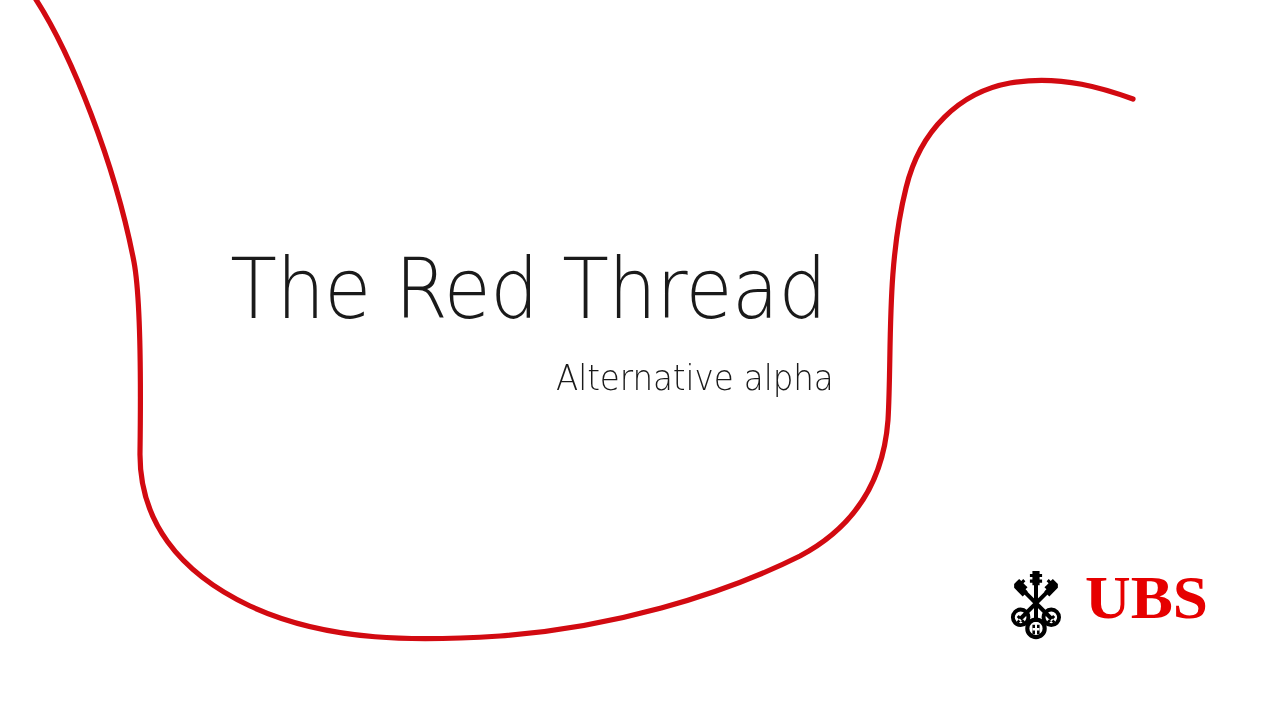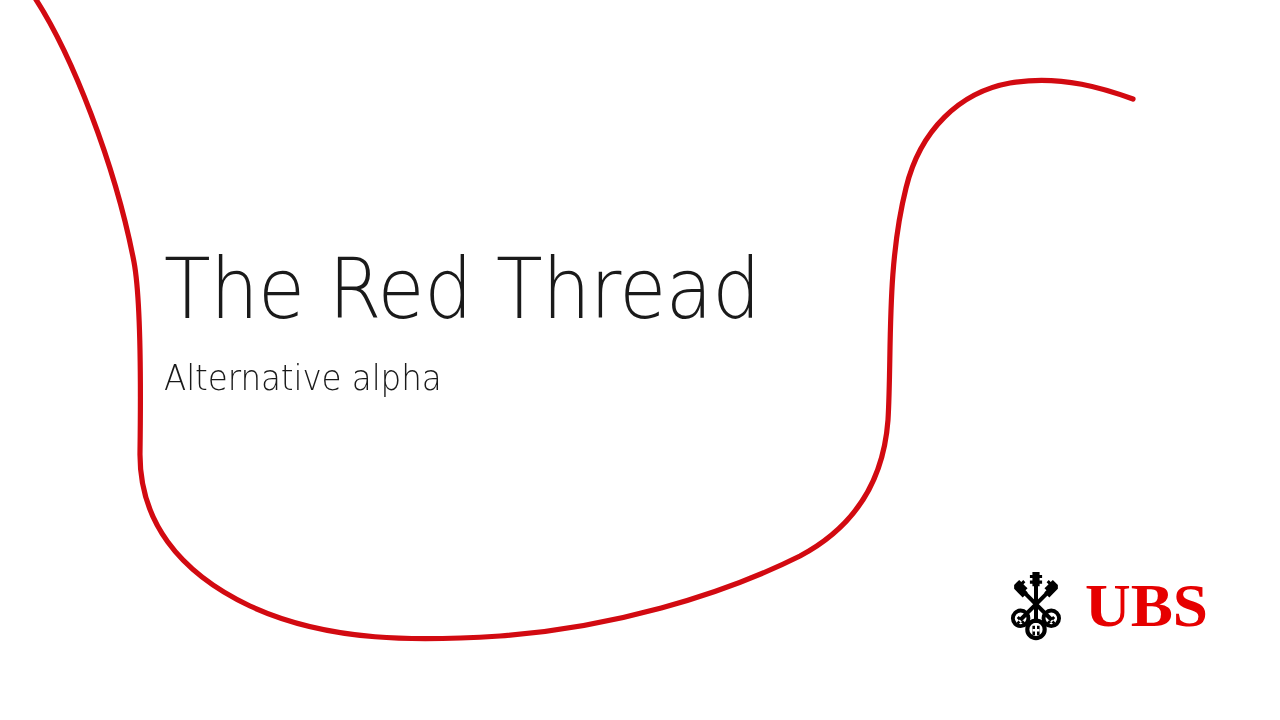--- a/index.html
+++ b/index.html
@@ -32,20 +32,21 @@
     height: 720px;
     pointer-events: none;
   }
 
   
   #title-block {
     position: absolute;
     left: 164px;
     top: 248px;
     width: 720px;
+    text-align: right;
   }
 
   #slide-title {
     margin: 0;
     font-family: "DejaVu Sans", "Liberation Sans", sans-serif;
     font-weight: 300;
     font-size: 83px;
     line-height: 1.0;
     letter-spacing: -0.5px;
     color: #1a1a1a;
@@ -70,21 +71,21 @@
   }
 
   
   #ubs-logo {
     position: absolute;
     left: 1000px;
     top: 566px;
     width: 210px;
     height: 78px;
     display: flex;
-    align-items: center;
+    align-items: flex-start;
   }
 
   #ubs-keys {
     width: 72px;
     height: 76px;
     flex: 0 0 auto;
   }
 
   #ubs-wordmark {
     margin-left: 13px;

